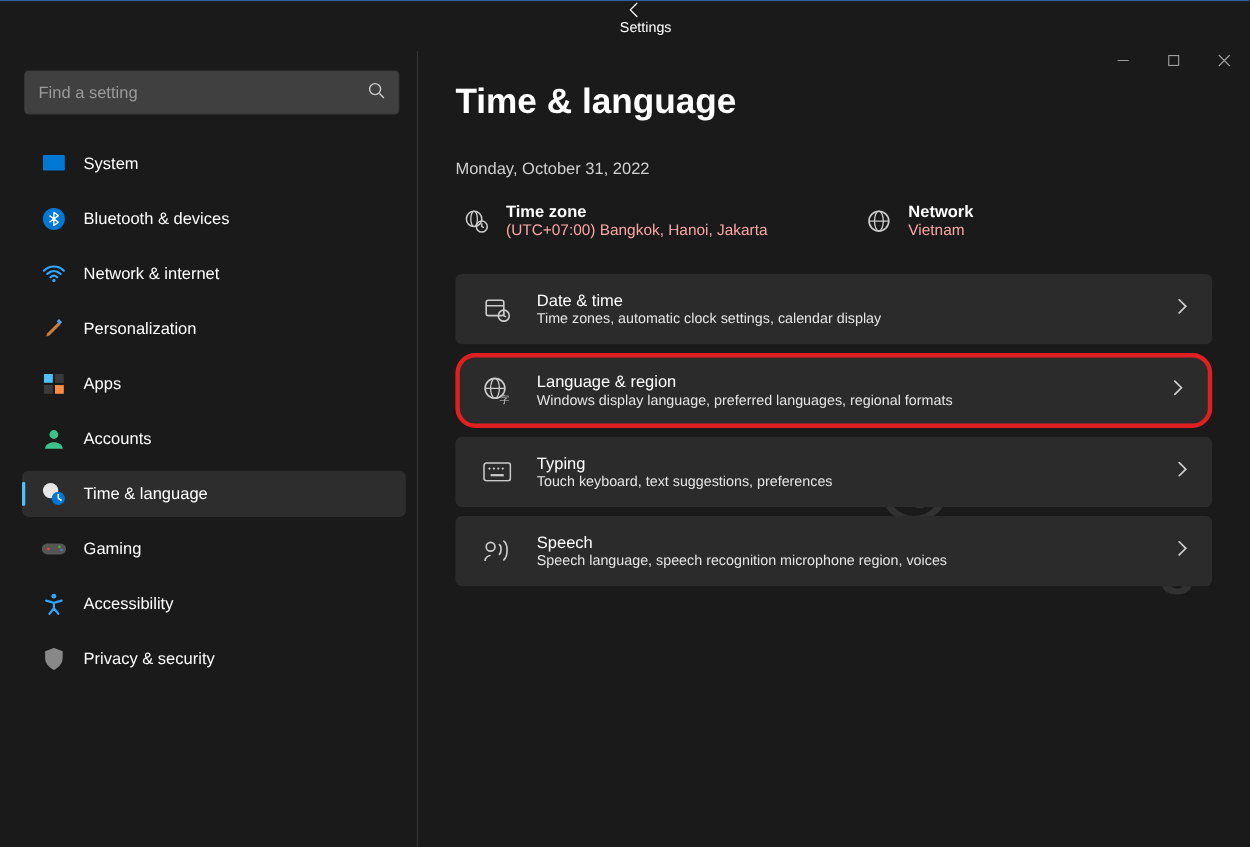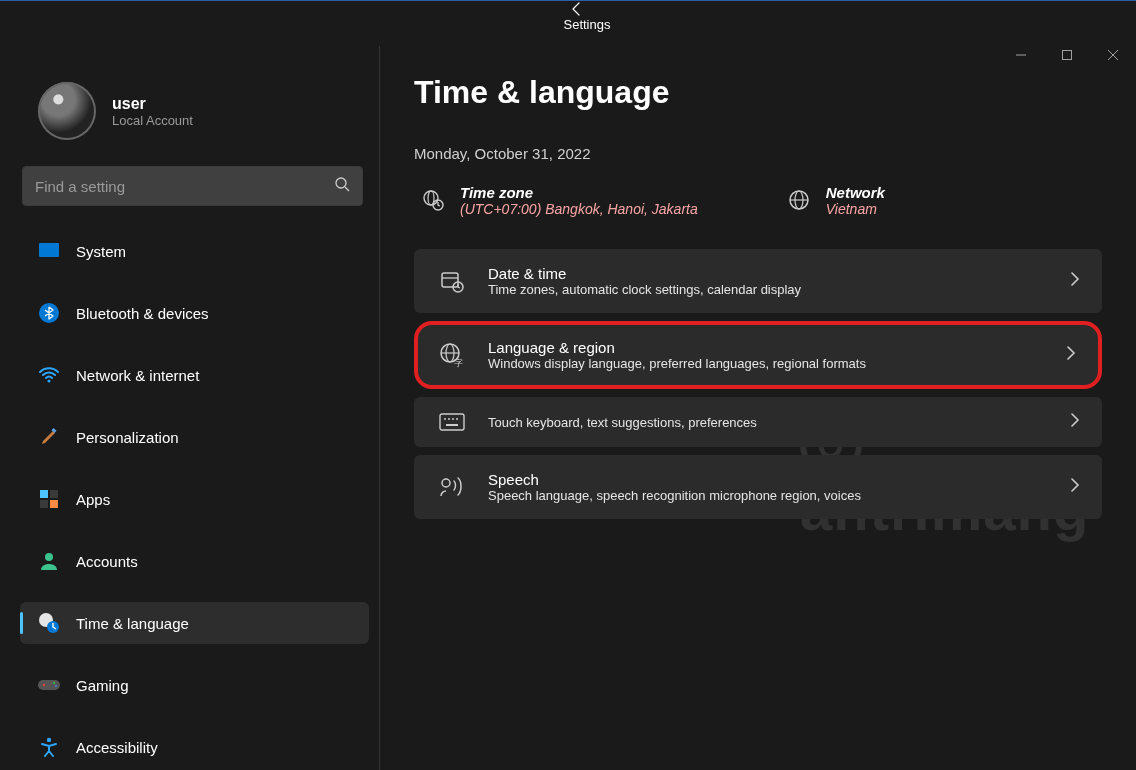--- a/index.html
+++ b/index.html
@@ -78,21 +78,21 @@
     border-radius:4px;
     padding: 0 12px;
   }
   .search input {
     flex:1; background:transparent; border:none; outline:none; color:#ccc;
     font-size:15px;
   }
   .search input::placeholder { color:#9a9a9a; }
   .search .searchicon { color:#ccc; }
 
-  .nav { display:flex; flex-direction:column; gap:12px; }
+  .nav { display:flex; flex-direction:column; gap:0; }
   .nav-item {
     display:flex; align-items:center; gap:16px;
     height:42px;
     padding-left:18px;
     font-size:15px;
     color:#fff;
     border-radius:6px;
     margin-right:10px;
     position:relative;
     margin-bottom:8px;
@@ -113,21 +113,21 @@
   .content {
     flex:1;
     padding: 28px 34px 28px 34px;
     overflow-y:auto;
   }
   .page-title { font-size:32px; font-weight:600; margin-bottom:34px; }
   .clock-big { font-size:52px; font-weight:600; letter-spacing:1px; }
   .clock-date { font-size:15px; color:#d0d0d0; margin-top:2px; margin-bottom:22px; }
 
   .info-row { display:flex; gap:90px; margin-bottom:32px; padding-left:8px; }
-  .info-block { display:flex; gap:16px; align-items:center;font-style:italic; }
+  .info-block { display:flex; gap:16px; align-items:flex-end; }
   .info-block .icon { margin-top:2px; color:#ccc; }
   .info-block .label { font-size:15px; font-weight:600; }
   .info-block .value { font-size:14px; color:#fca5a5; }
 
   .card {
     display:flex; align-items:center; gap:22px;
     background:#2b2b2b;
     border-radius:6px;
     padding: 16px 24px;
     margin-bottom:8px;
@@ -184,27 +184,20 @@
           <path d="M1 1 L11 11 M11 1 L1 11" stroke-width="1"></path>
         </svg>
     </div>
   </div>
 </div>
 
 <div class="shell">
 
   <div class="sidebar">
 
-    <div class="profile">
-      <div class="avatar"></div>
-      <div>
-        <div class="profile-name">user</div>
-        <div class="profile-sub">Local Account</div>
-      </div>
-    </div>
 
     <div class="search-wrap">
       <div class="search">
         <input type="text" placeholder="Find a setting" style="">
         <span class="searchicon">
           <svg width="16" height="16" viewBox="0 0 16 16" fill="none">
               <circle cx="7" cy="7" r="5" stroke="#ccc" stroke-width="1.3"></circle>
               <line x1="11" y1="11" x2="15" y2="15" stroke="#ccc" stroke-width="1.3"></line>
             </svg>
         </span>
@@ -405,20 +398,21 @@
         <svg width="26" height="18" fill="none">
             <rect x="1" y="1" width="24" height="16" rx="2" stroke="#ccc" stroke-width="1.4"></rect>
             <circle cx="6" cy="6" r="1" fill="#ccc"></circle>
             <circle cx="10" cy="6" r="1" fill="#ccc"></circle>
             <circle cx="14" cy="6" r="1" fill="#ccc"></circle>
             <circle cx="18" cy="6" r="1" fill="#ccc"></circle>
             <rect x="7" y="11" width="12" height="2" fill="#ccc"></rect>
           </svg>
       </span>
       <div>
+        <div class="card-title">Typing</div>
         <div class="card-sub">Touch keyboard, text suggestions, preferences</div>
       </div>
       <span class="chev">
         <svg width="10" height="14">
             <path d="M2 1l6 6-6 6" stroke="#ccc" stroke-width="1.6" fill="none" stroke-linecap="round"></path>
           </svg>
       </span>
     </div>
 
     <div class="card">

